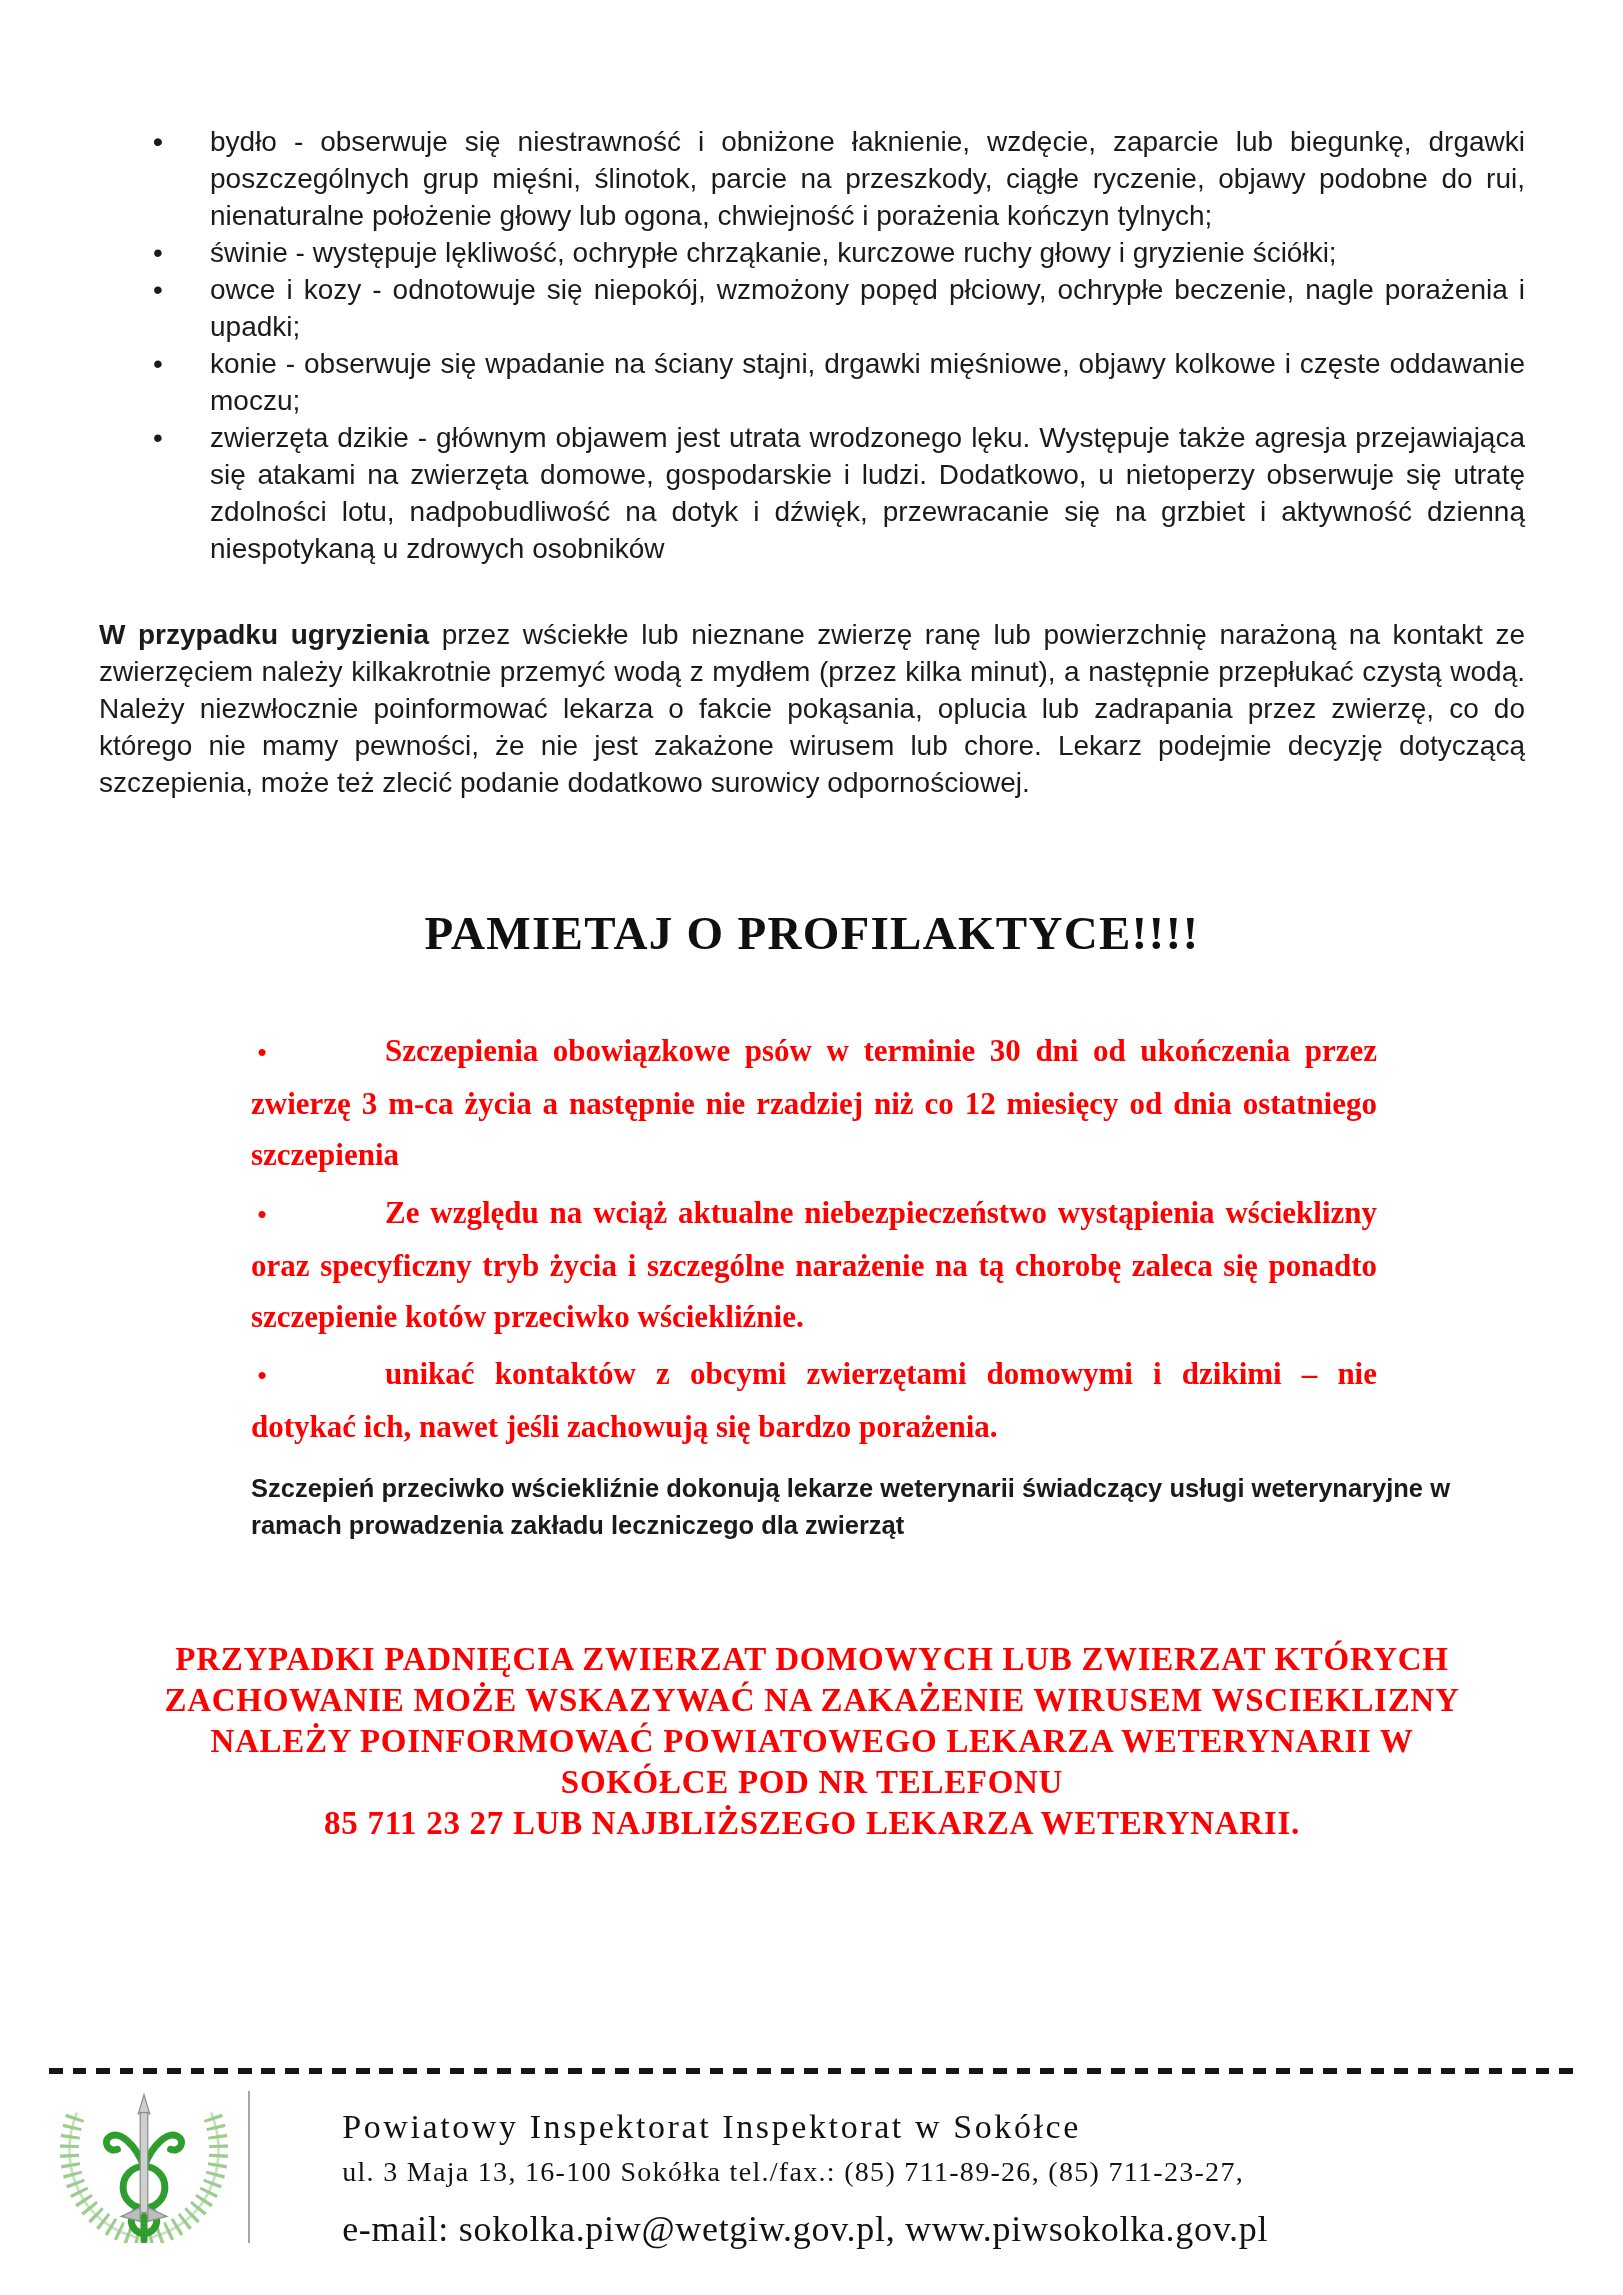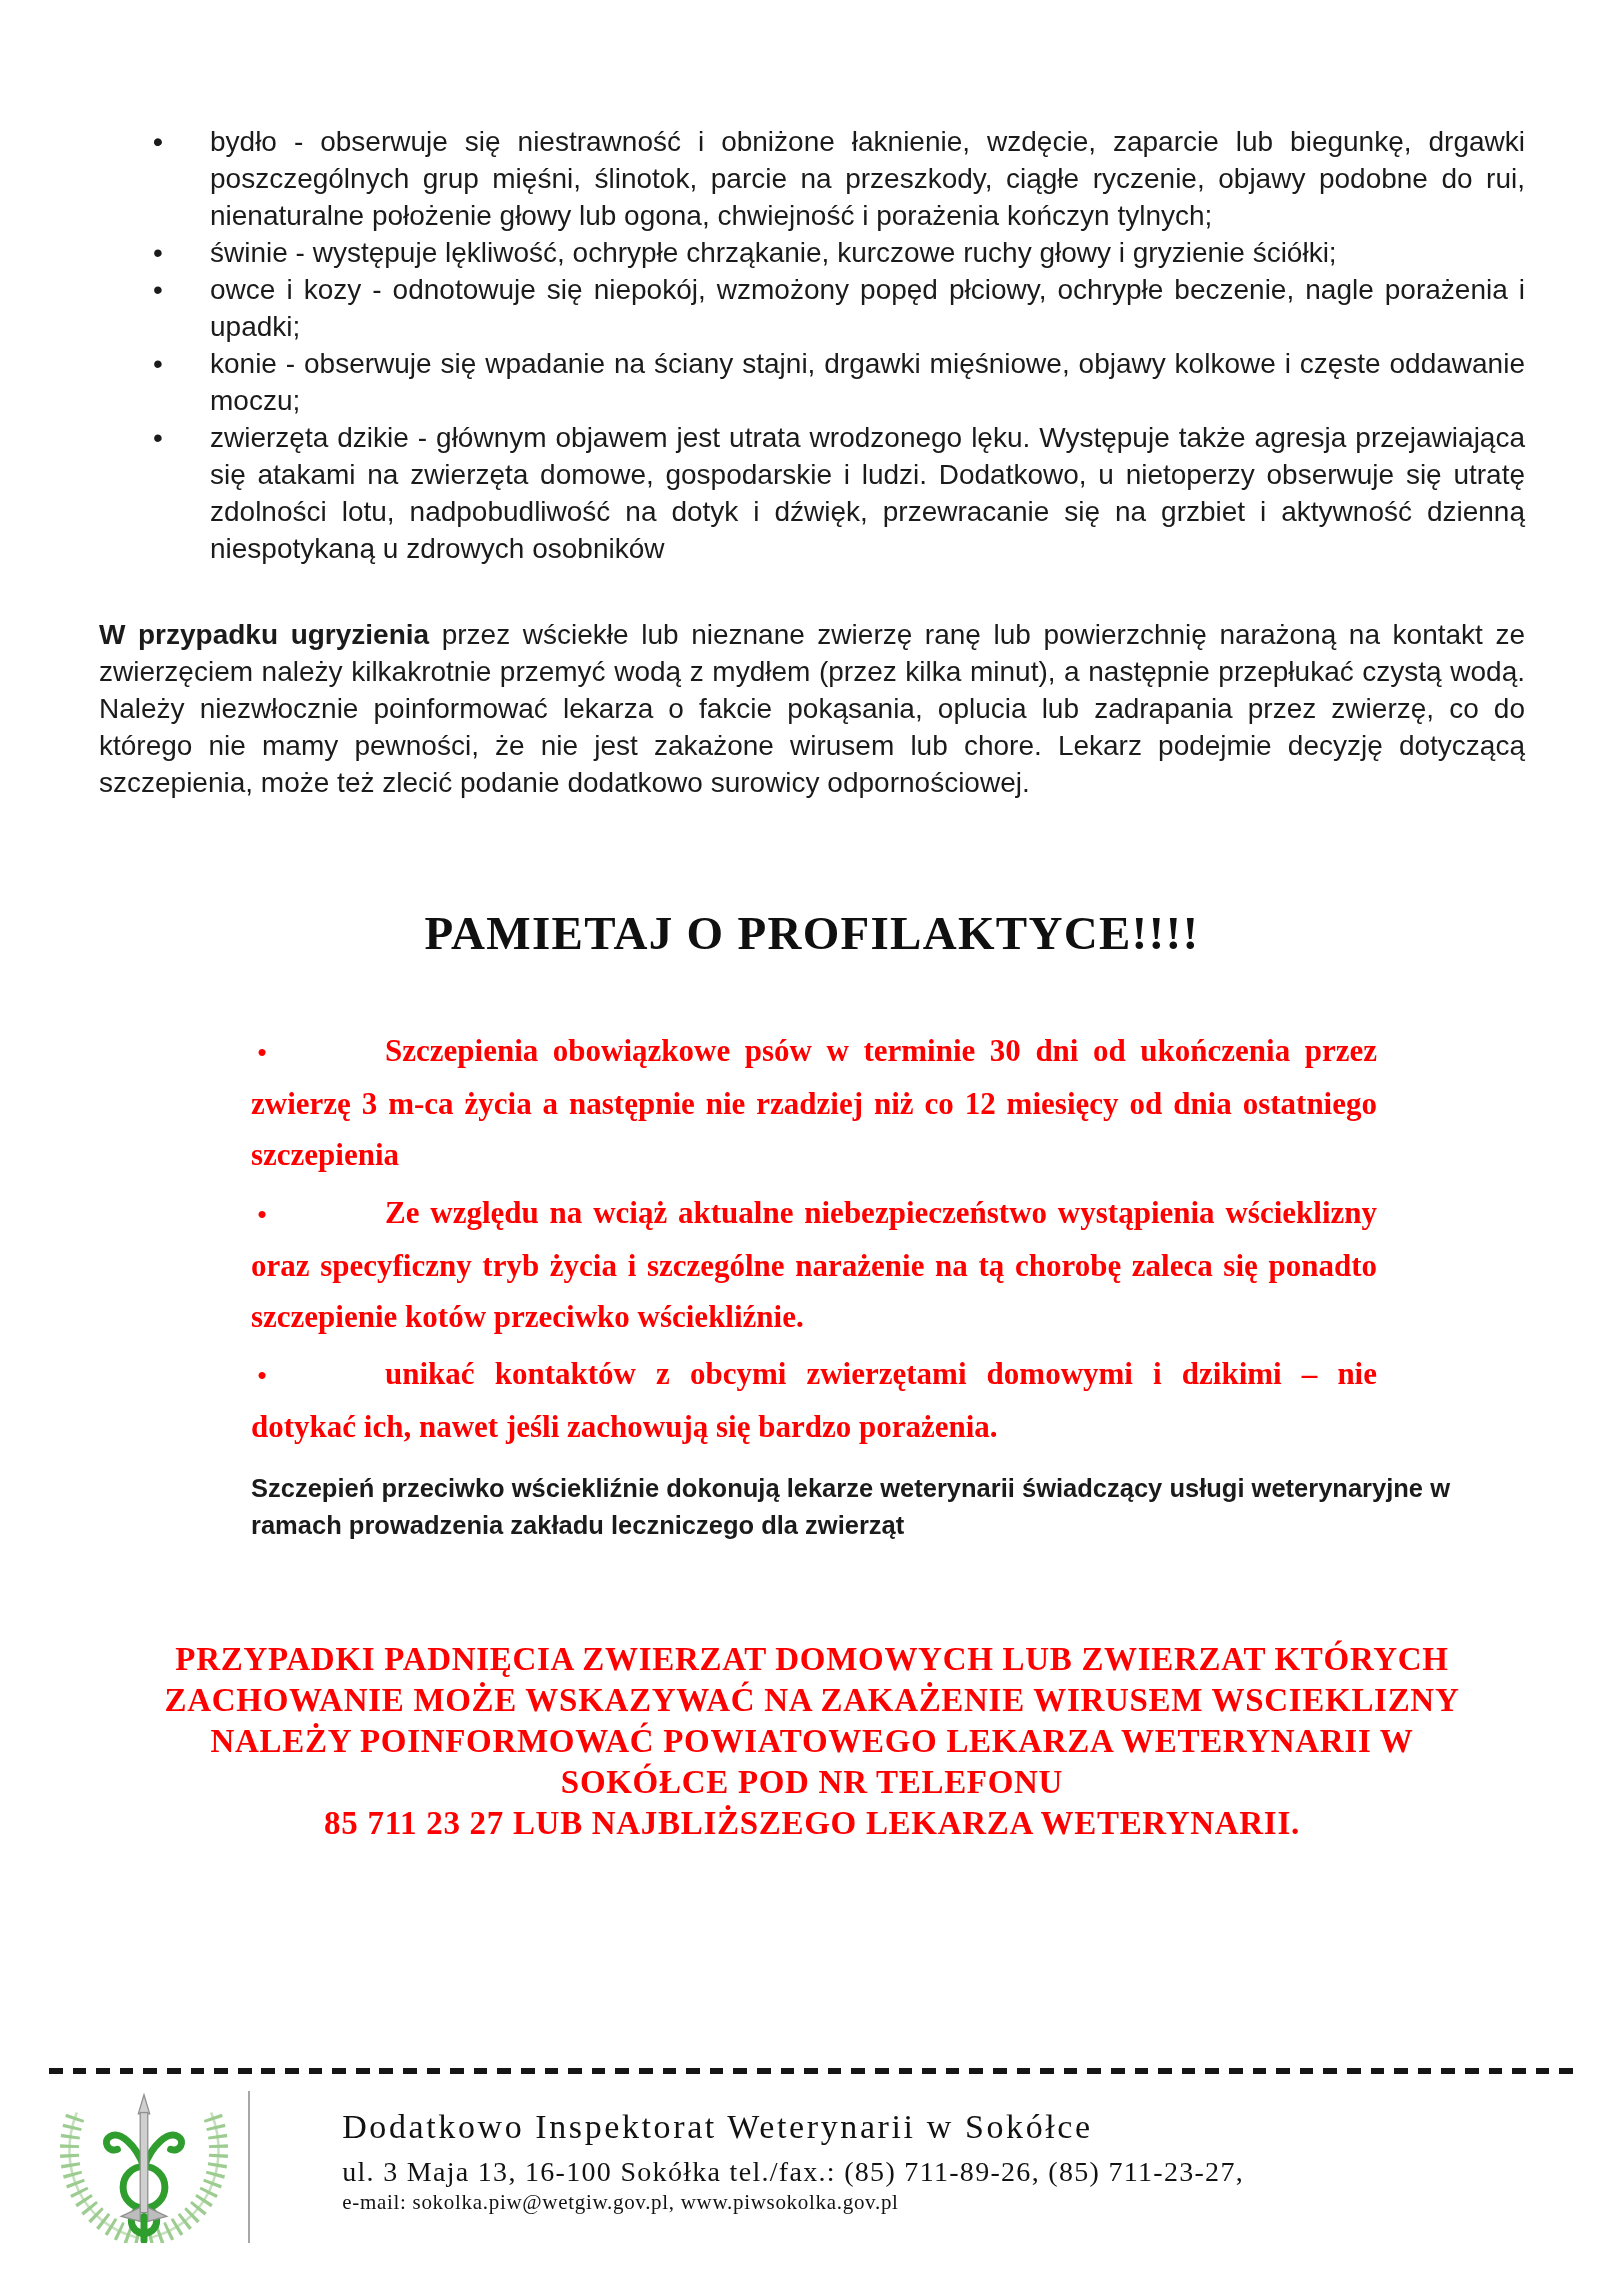--- a/index.html
+++ b/index.html
@@ -91,21 +91,21 @@
     height: 5.9px;
     background: repeating-linear-gradient(90deg, #161616 0 13.7px, transparent 13.7px 23.6px);
     margin-bottom: 17px;
   }
   .footer-row { display: flex; align-items: flex-start; }
   .logo-box { width: 190px; height: 152px; flex: 0 0 auto; }
   .vsep { width: 2px; height: 152px; background: #a7a7a7; margin-left: 9.2px; flex: 0 0 auto; }
   .footer-text { margin-left: 92px; font-family: "Liberation Serif", serif; color: #121212; }
   .org  { font-size: 34px; letter-spacing: 2.6px; margin-top: 17px; }
   .addr { font-size: 28px; letter-spacing: 1.3px; margin-top: 10.5px; }
-  .mail { font-size: 21px; letter-spacing: 0.7px; margin-top: 2px; }
+  .mail { font-size: 36px; letter-spacing: 0.7px; margin-top: 20px; }
 </style>
 </head>
 <body>
 
 <div class="page">
   <div class="content">
 
     <ul class="symptoms">
       <li>
         <span class="s-marker">•</span>
@@ -177,20 +177,20 @@
             <polygon points="150,6 141,36 159,36" fill="#cfcfcf" stroke="#8f8f8f" stroke-width="2"></polygon>
             <rect x="144" y="34" width="12" height="158" fill="#cfcfcf" stroke="#8f8f8f" stroke-width="2"></rect>
             <polygon points="114,198 144,184 144,206" fill="#bdbdbd" stroke="#8f8f8f" stroke-width="2"></polygon>
             <polygon points="186,198 156,184 156,206" fill="#bdbdbd" stroke="#8f8f8f" stroke-width="2"></polygon>
           </g>
           <path d="M150,198 L150,236" stroke="#2f9e2f" stroke-width="11" stroke-linecap="round" fill="none"></path>
         </svg>
       </div>
       <div class="vsep"></div>
       <div class="footer-text">
-        <div class="org">Dodatkowo Inspektorat Weterynarii w Sokółce</div>
+        <div class="org">Powiatowy Inspektorat Inspektorat w Sokółce</div>
         <div class="addr">ul. 3 Maja 13, 16-100 Sokółka tel./fax.: (85) 711-89-26, (85) 711-23-27,</div>
         <div class="mail">e-mail: sokolka.piw@wetgiw.gov.pl, www.piwsokolka.gov.pl</div>
       </div>
     </div>
   </div>
 </div>
 
 
 </body></html>

